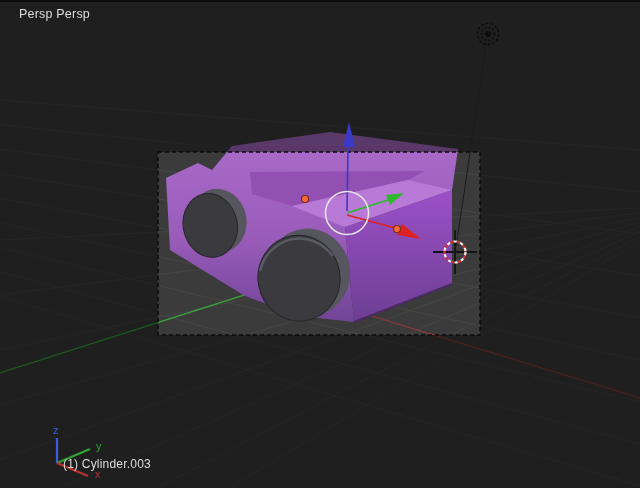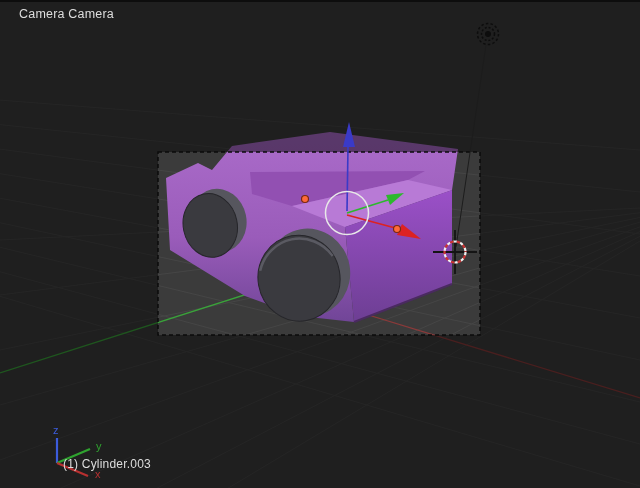--- a/index.html
+++ b/index.html
@@ -125,16 +125,16 @@
     <g>
       <line x1="57" y1="463" x2="57" y2="438" stroke-width="2.2" stroke="#3c5cdc"></line>
       <line x1="57" y1="463" x2="90" y2="449" stroke-width="2.2" stroke="#2fa32f"></line>
       <line x1="57" y1="463" x2="88" y2="476" stroke-width="2.2" stroke="#b83030"></line>
       <text x="53" y="434" class="axis-label" fill="#3c5cdc">z</text>
       <text x="96" y="450" class="axis-label" fill="#2fa32f">y</text>
       <text x="95" y="478" class="axis-label" fill="#b83030">x</text>
     </g>
   </svg>
 
-  <div id="header-label" class="hud-text">Camera Camera</div>
+  <div id="header-label" class="hud-text">Persp Persp</div>
   <div id="status-label" class="hud-text">(1) Cylinder.003</div>
 
 </div>
 
 </body></html>

